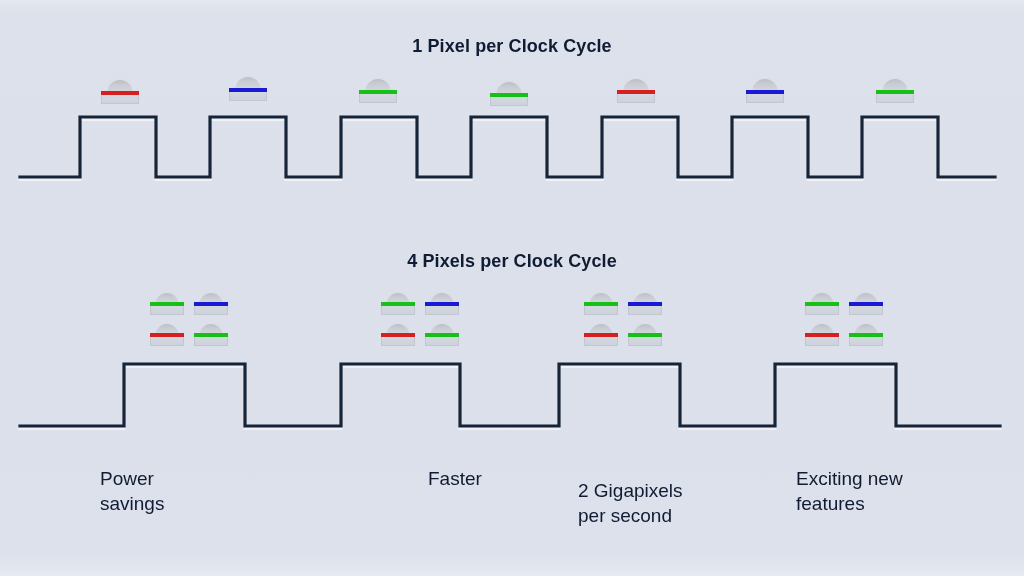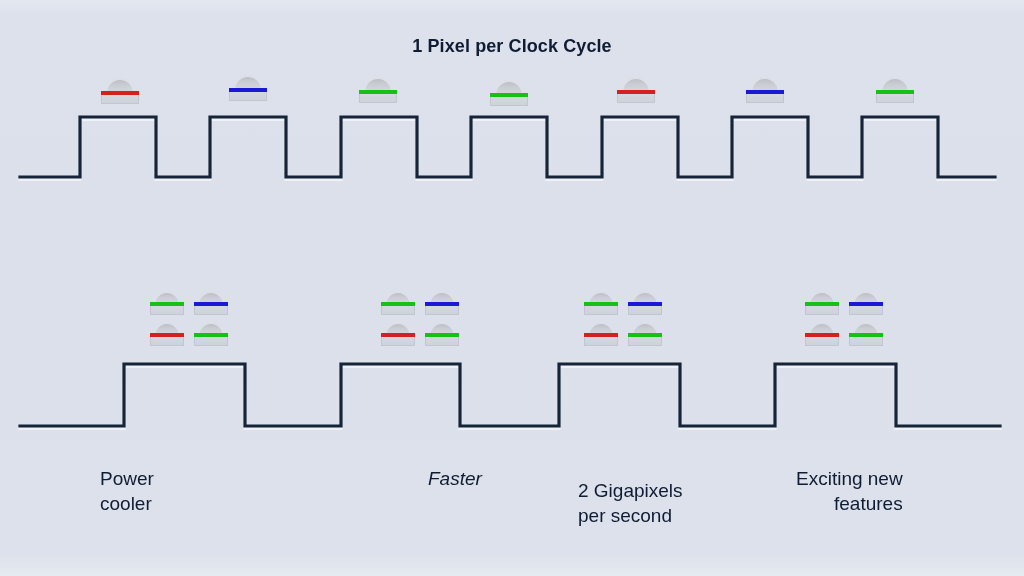--- a/index.html
+++ b/index.html
@@ -179,20 +179,21 @@
     <div class="dome"></div>
     <div class="bar" style="background: rgb(26, 26, 214);"></div>
     <div class="body"></div>
   </div>
   <div class="chip c-green" style="left:876px; top:78px;">
     <div class="dome"></div>
     <div class="bar" style="background: rgb(23, 192, 23);"></div>
     <div class="body"></div>
   </div>
 
+  <div class="title" id="title-2" style="color: rgb(16, 28, 51);">4 Pixels per Clock Cycle</div>
 
   <div class="quad" style="left:150px; top:292px;">
     <div class="chip small c-green">
       <div class="dome"></div>
       <div class="bar" style="background: rgb(23, 192, 23);"></div>
       <div class="body"></div>
     </div>
     <div class="chip small c-blue">
       <div class="dome"></div>
       <div class="bar" style="background: rgb(26, 26, 214);"></div>
@@ -282,20 +283,20 @@
   <svg class="wave-svg" id="wave-bot" width="1024" height="90" viewBox="0 0 1024 90">
     <path class="wave-shadow" transform="translate(0,2.5)" d="M 20 76 L 124 76 L 124 14 L 245 14 L 245 76 L 341 76 L 341 14 L 460 14
              L 460 76 L 559 76 L 559 14 L 680 14 L 680 76 L 775 76 L 775 14 L 896 14
              L 896 76 L 1000 76"></path>
     <path class="wave-path" d="M 20 76 L 124 76 L 124 14 L 245 14 L 245 76 L 341 76 L 341 14 L 460 14
              L 460 76 L 559 76 L 559 14 L 680 14 L 680 76 L 775 76 L 775 14 L 896 14
              L 896 76 L 1000 76" style="stroke: rgb(21, 36, 56);"></path>
   </svg>
 
   <div class="caption" style="left: 100px; color: rgb(16, 28, 51);">Power
-cooler</div>
-  <div class="caption" style="left: 428px; color: rgb(16, 28, 51); font-style: italic;">Faster</div>
+savings</div>
+  <div class="caption" style="left: 428px; color: rgb(16, 28, 51);">Faster</div>
   <div class="caption" style="left: 578px; color: rgb(16, 28, 51); margin-top: 12px;">2 Gigapixels
 per second</div>
-  <div class="caption" style="left: 796px; color: rgb(16, 28, 51); text-align: right;">Exciting new
+  <div class="caption" style="left: 796px; color: rgb(16, 28, 51);">Exciting new
 features</div>
 
 </div>
 
 </body></html>

